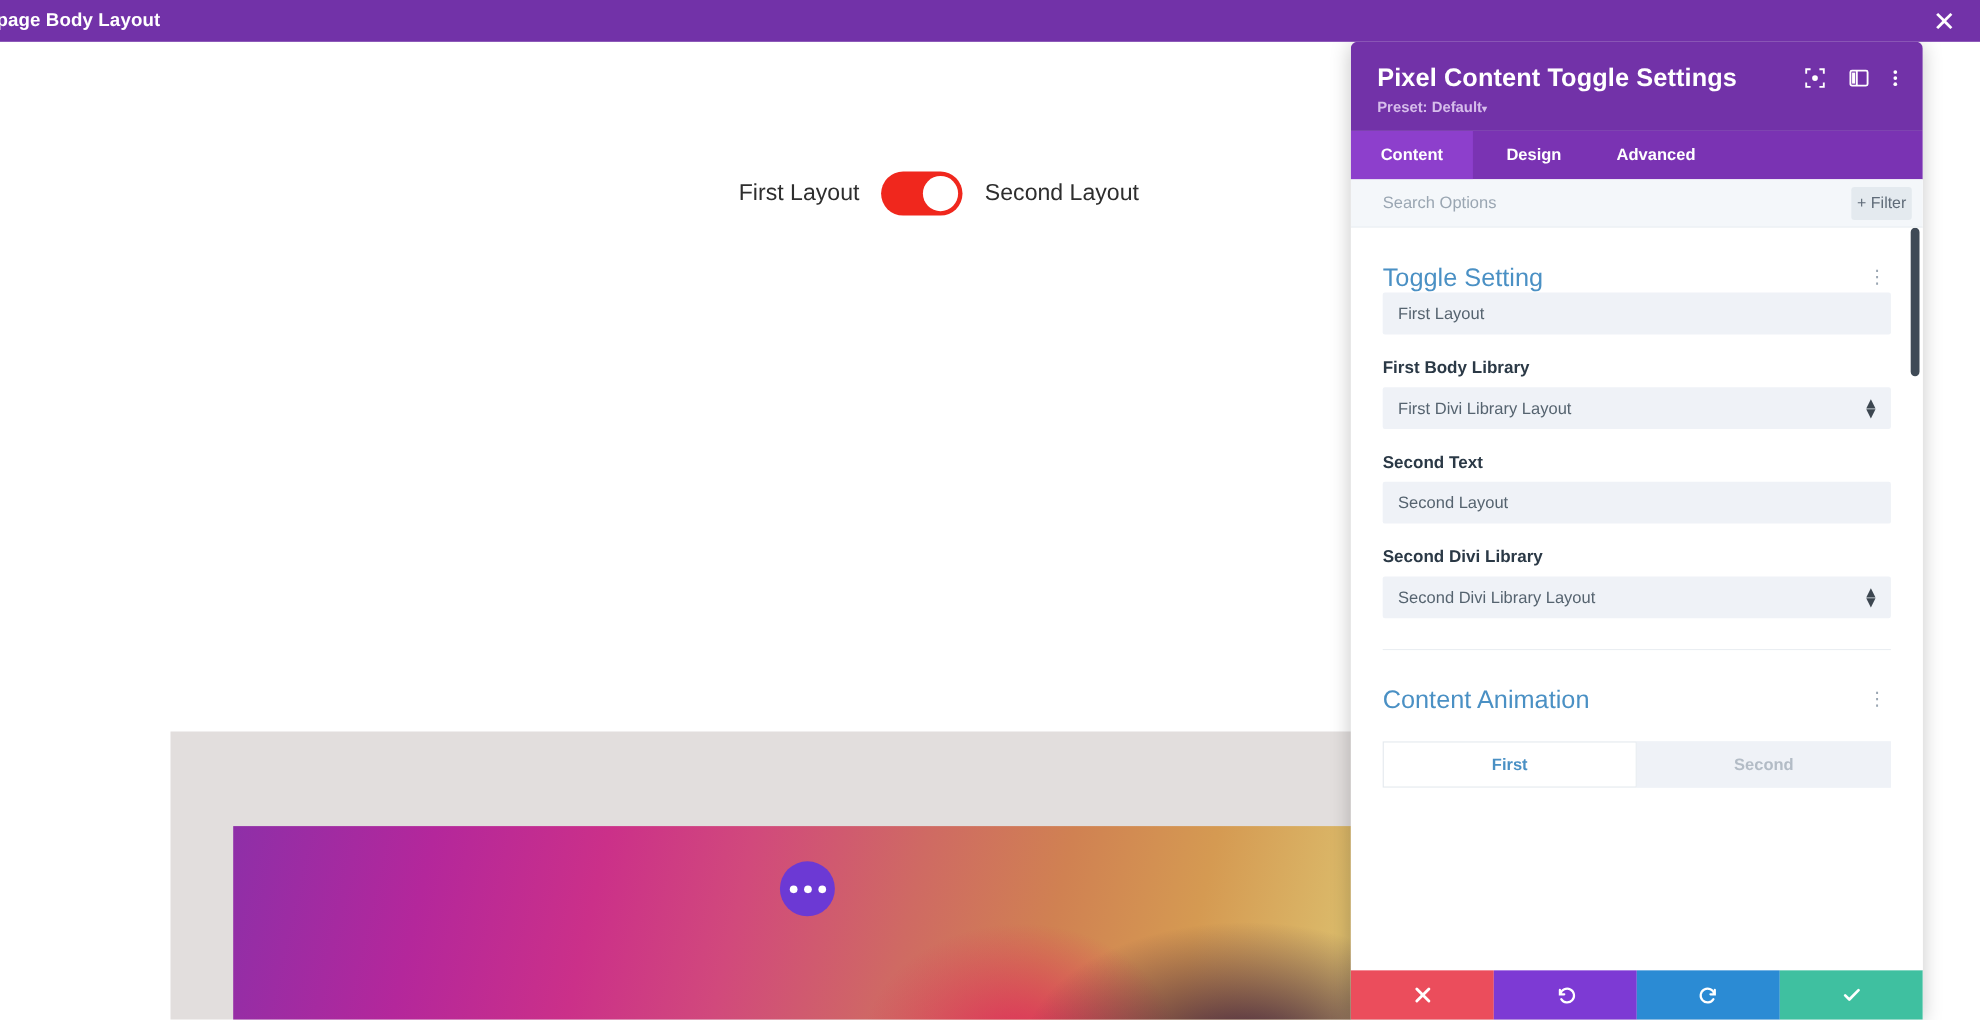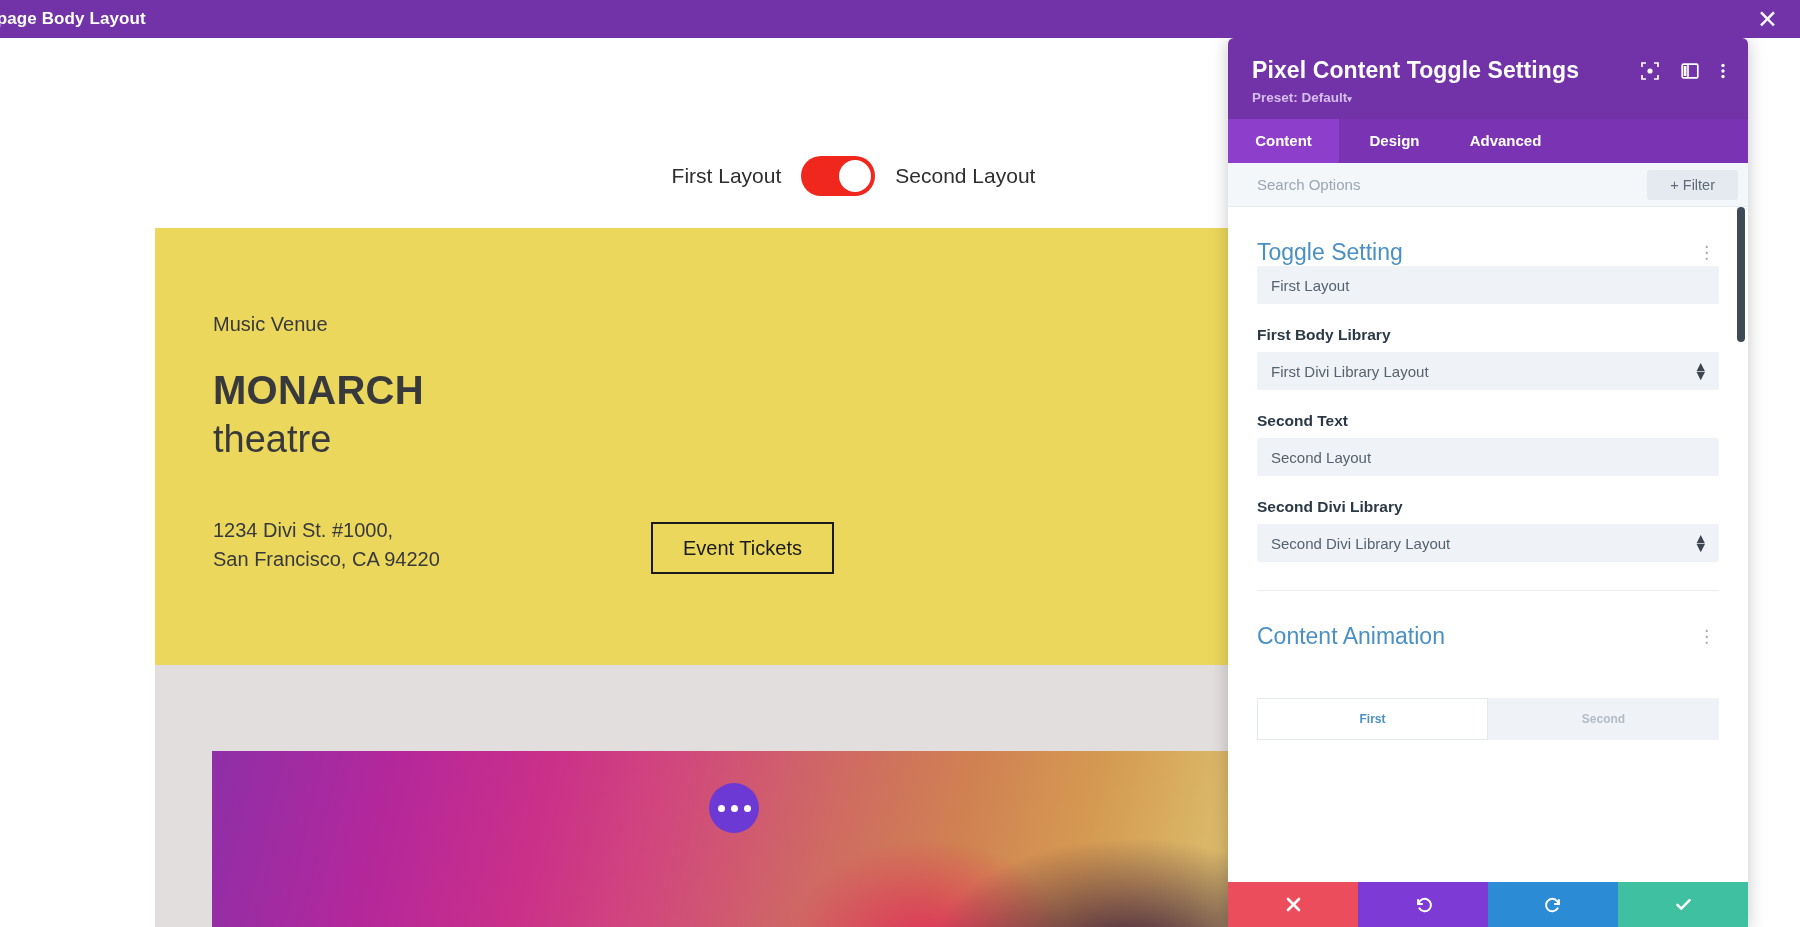--- a/index.html
+++ b/index.html
@@ -218,21 +218,21 @@
   #search-input {
     border: none; background: transparent; outline: none;
     font-size: 15px; color: #8f9ba8;
     font-family: "Liberation Sans", sans-serif;
     flex: 1;
   }
   #search-input::placeholder { color: #9aa6b2; }
   #filter-btn {
     background: #e4eaef; color: #5f6b78;
     font-size: 14.5px;
-    padding: 7px 23px;
+    padding: 7px 5px;
     border-radius: 3px;
     cursor: pointer;
     white-space: nowrap;
   }
 
   
   #panel-body {
     flex: 1;
     overflow: hidden;
     position: relative;
@@ -289,23 +289,22 @@
     border-top: 1px solid #eaeef2;
     margin-top: 28px;
   }
 
   #anim-toggle {
     display: flex; margin-top: 24px;
   }
   .anim-btn {
     flex: 1; height: 42px;
     display: flex; align-items: center; justify-content: center;
-    font-size: 12px; font-weight: bold;
-    cursor: pointer;
-    margin-top: 24px;
+    font-size: 15px; font-weight: bold;
+    cursor: pointer;
   }
   .anim-btn.active {
     background: #ffffff; color: #4a90c4;
     border: 1px solid #e4e9ee;
   }
   .anim-btn.inactive {
     background: #eff2f7; color: #b3bcc6;
     border: 1px solid #eff2f7;
   }
 
@@ -335,30 +334,20 @@
 <div id="canvas">
 
   <div id="toggle-row">
     <span class="toggle-label">First Layout</span>
     <div id="toggle-switch">
       <div id="toggle-knob"></div>
     </div>
     <span class="toggle-label">Second Layout</span>
   </div>
 
-  <div id="hero">
-    <div id="hero-eyebrow">Music Venue</div>
-    <div id="hero-title1">MONARCH</div>
-    <div id="hero-title2">theatre</div>
-    <div id="hero-address">
-      <div>1234 Divi St. #1000,</div>
-      <div>San Francisco, CA 94220</div>
-    </div>
-    <div id="hero-cta">Event Tickets</div>
-  </div>
 
   <div id="grey-band"></div>
 
   <div id="photo">
     <div id="photo-dots">
       <span></span>
       <span></span>
       <span></span>
     </div>
   </div>

